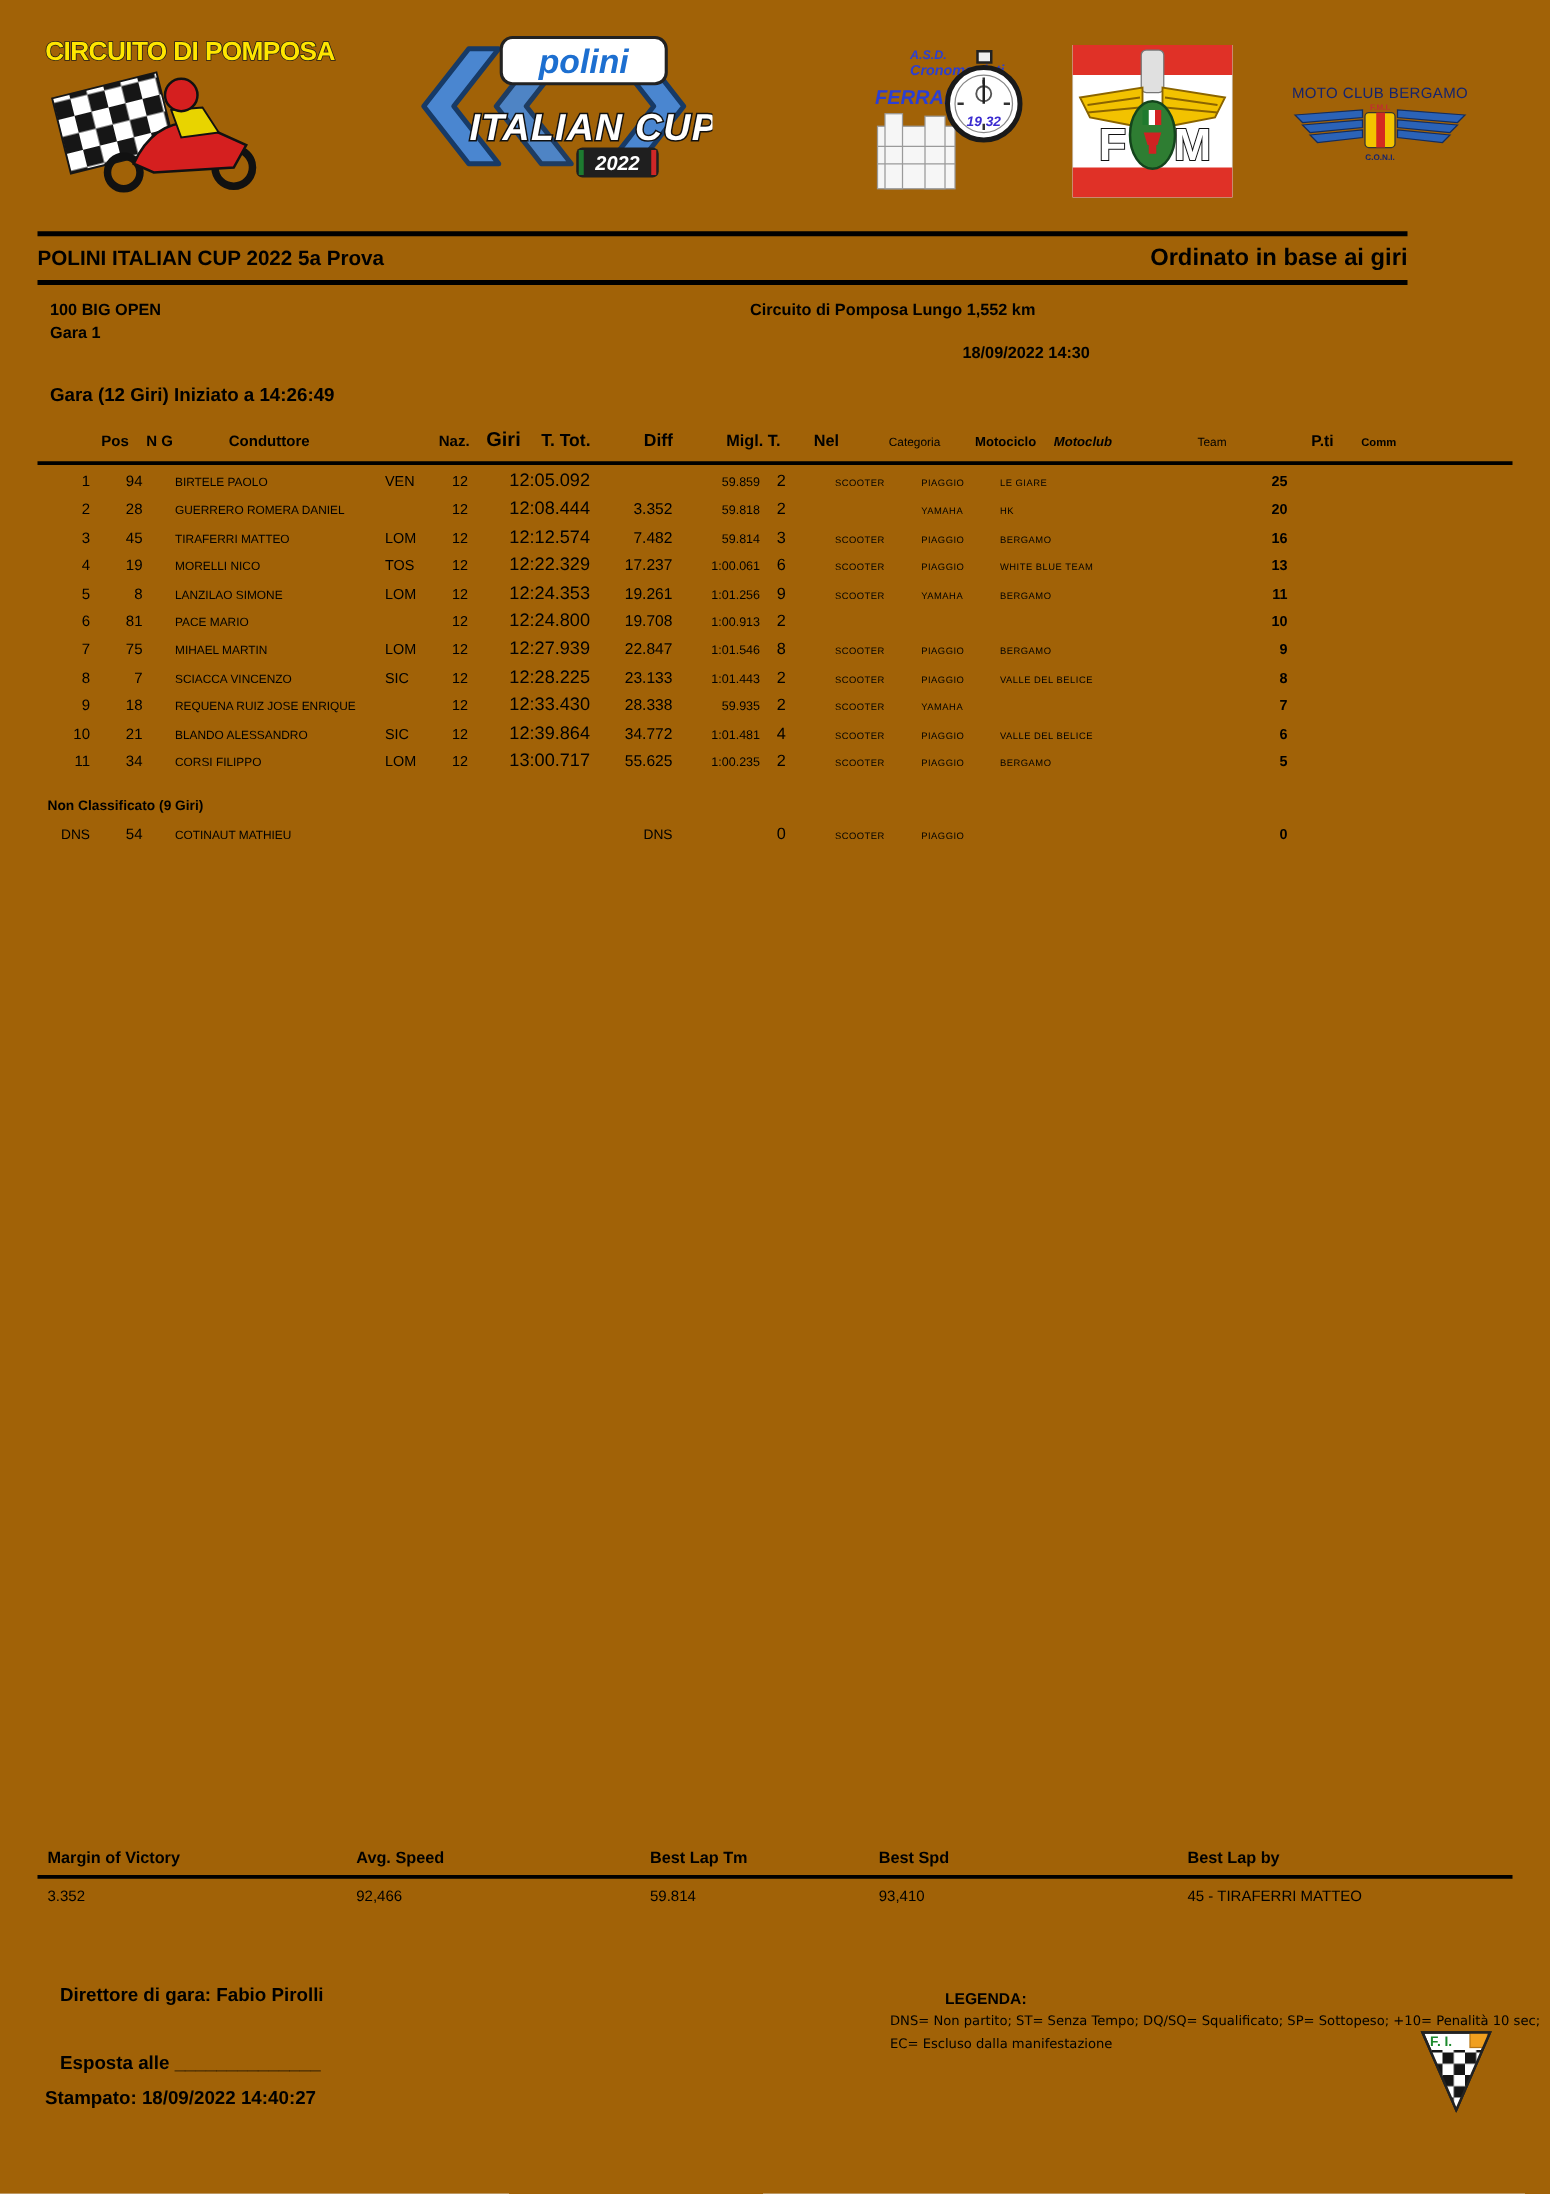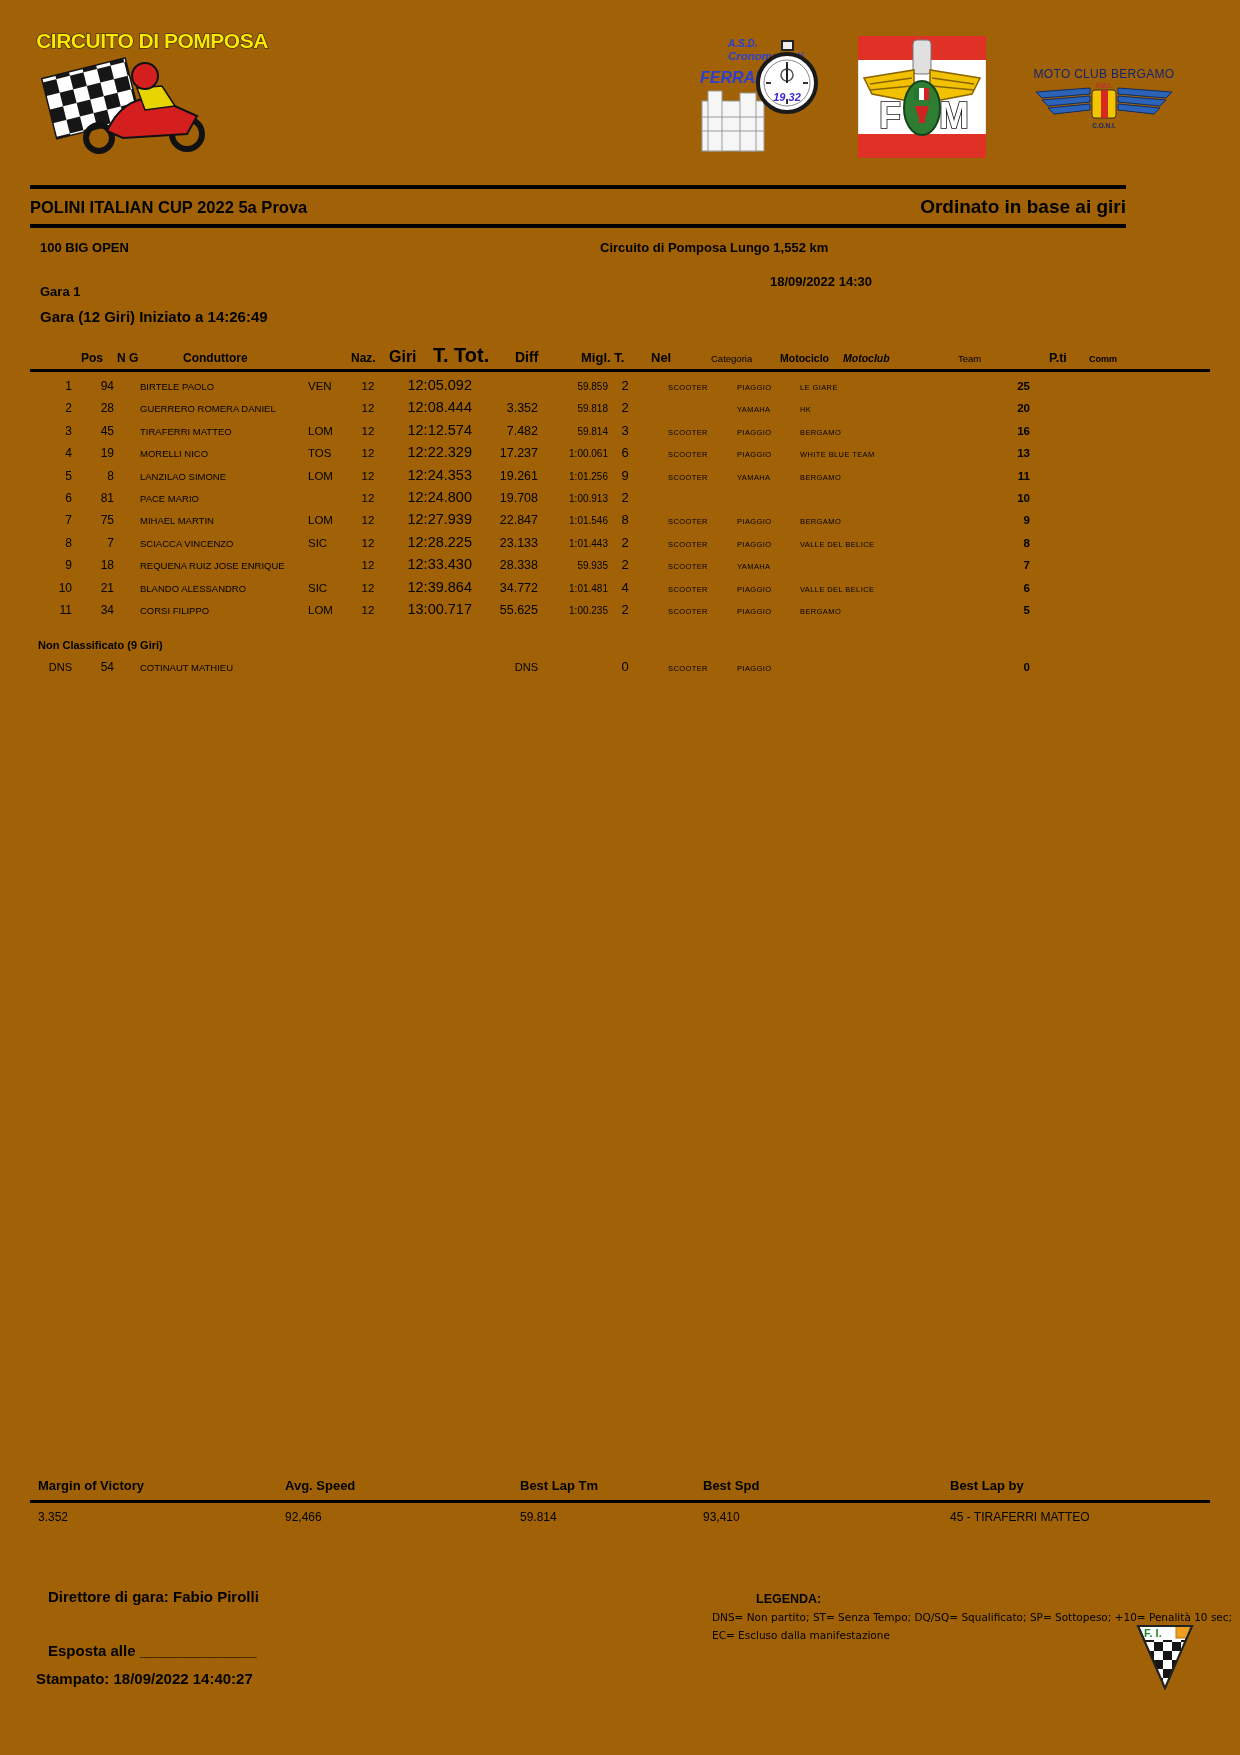--- a/index.html
+++ b/index.html
@@ -41,21 +41,21 @@
   .c-club{padding-left:19px;font-size:7.5px;letter-spacing:.4px;}
   .c-team{padding-left:21px;font-size:8px;}
   .c-pti{text-align:right;padding-right:16px;font-size:11.5px;font-weight:bold;}
   .c-comm{font-size:9px;}
   .thead .c{font-weight:bold;margin-left:43px;}
   .thead .c-pos{text-align:left;padding-left:8px;font-size:12px;}
   .thead .c-num{text-align:center;padding-right:0;font-size:12px;}
   .thead .c-name{font-size:12px;}
   .thead .c-naz{font-size:12px;}
   .thead .c-giri{font-size:16px;}
-  .thead .c-ttot{text-align:center;font-size:20px;}
+  .thead .c-ttot{text-align:center;font-size:14px;}
   .thead .c-diff{font-size:14px;}
   .thead .c-migl{font-size:13px;}
   .thead .c-nel{font-size:13px;}
   .thead .c-cat{font-size:9.5px;font-weight:normal;letter-spacing:0;}
   .thead .c-moto{font-size:10.5px;letter-spacing:0;}
   .thead .c-club{font-size:10.5px;font-style:italic;letter-spacing:0;}
   .thead .c-team{font-size:9.5px;font-weight:normal;}
   .thead .c-pti{font-size:12.5px;}
   .thead .c-comm{font-size:9px;}
   .nc-label{margin-top:16px;font-size:11px;padding-left:8px;height:20px;font-weight:bold;}
@@ -102,20 +102,36 @@
       <g>
         <circle cx="152" cy="108" r="15" fill="none" stroke="#111" stroke-width="6"></circle>
         <circle cx="64" cy="112" r="13" fill="none" stroke="#111" stroke-width="6"></circle>
         <path d="M72,105 Q88,70 122,72 L162,90 L152,108 L88,112 Z" fill="#d51f1f" stroke="#111" stroke-width="2"></path>
         <path d="M102,62 L127,60 L140,80 L110,84 Z" fill="#e8d400" stroke="#111" stroke-width="1.5"></path>
         <circle cx="110" cy="50" r="13" fill="#d51f1f" stroke="#111" stroke-width="2"></circle>
       </g>
     </svg>
   </div>
 
+  <div class="abs" style="left:315px;top:25px;">
+    <svg viewBox="0 0 255 125" width="255" height="125">
+      <g fill="#4a86d0" stroke="#173a66" stroke-width="4" stroke-linejoin="round">
+        <path d="M60,14 L24,60 L60,106 L84,106 L48,60 L84,14 Z"></path>
+        <path d="M118,14 L82,60 L118,106 L142,106 L106,60 L142,14 Z" opacity="0.95"></path>
+        <path d="M196,14 L232,60 L196,106 L172,106 L208,60 L172,14 Z"></path>
+      </g>
+      <rect x="86" y="5" width="132" height="37" rx="9" fill="#ffffff" stroke="#222" stroke-width="2.5"></rect>
+      <text x="152" y="33" text-anchor="middle" font-size="27" font-weight="bold" font-style="italic" fill="#1d6fd0">polini</text>
+      <text x="160" y="87" text-anchor="middle" font-size="30" font-weight="bold" font-style="italic" fill="#ffffff" stroke="#111" stroke-width="2.4" paint-order="stroke" letter-spacing="1">ITALIAN CUP</text>
+      <rect x="146" y="93" width="66" height="24" rx="5" fill="#1f1f1f"></rect>
+      <rect x="148" y="95" width="4" height="20" fill="#1d7a30"></rect>
+      <rect x="206" y="95" width="4" height="20" fill="#cf2727"></rect>
+      <text x="179" y="111" text-anchor="middle" font-size="16" font-weight="bold" font-style="italic" fill="#ffffff">2022</text>
+    </svg>
+  </div>
 
   <div class="abs" style="left:698px;top:35px;">
     <svg viewBox="0 0 132 122" width="132" height="122">
       <g stroke="#9a9a9a" fill="#f6f6f6" stroke-width="1">
         <rect x="4" y="66" width="62" height="50"></rect>
         <rect x="10" y="56" width="14" height="60"></rect>
         <rect x="42" y="58" width="16" height="58"></rect>
         <path d="M4,82 H66 M4,96 H66" fill="none"></path>
       </g>
       <text x="30" y="12" font-size="10" font-weight="bold" font-style="italic" fill="#2b3fd4">A.S.D.</text>
@@ -176,21 +192,21 @@
 
   <div class="hrule" style="top:185px;"></div>
   <div class="titlebar">
     <span class="title-left">POLINI ITALIAN CUP 2022 5a Prova</span>
     <span class="title-right">Ordinato in base ai giri</span>
   </div>
   <div class="hrule" style="top:224px;"></div>
 
   <div class="abs meta" style="left:40px;top:240px;">100 BIG OPEN</div>
   <div class="abs meta" style="left:600px;top:240px;">Circuito di Pomposa Lungo 1,552 km</div>
-  <div class="abs meta" style="left:40px;top:284px;">Gara 1</div>
+  <div class="abs meta" style="left:40px;top:258px;">Gara 1</div>
   <div class="abs meta" style="left:770px;top:274px;">18/09/2022 14:30</div>
   <div class="abs race-info" style="left:40px;top:308px;">Gara (12 Giri) Iniziato a 14:26:49</div>
 
   <section class="results">
     <div class="tgrid thead" id="thead">
         <span class="c c-pos">Pos</span>
         <span class="c c-num">N G</span>
         <span class="c c-name">Conduttore</span>
         <span class="c c-naz">Naz.</span>
         <span class="c c-giri">Giri</span>

